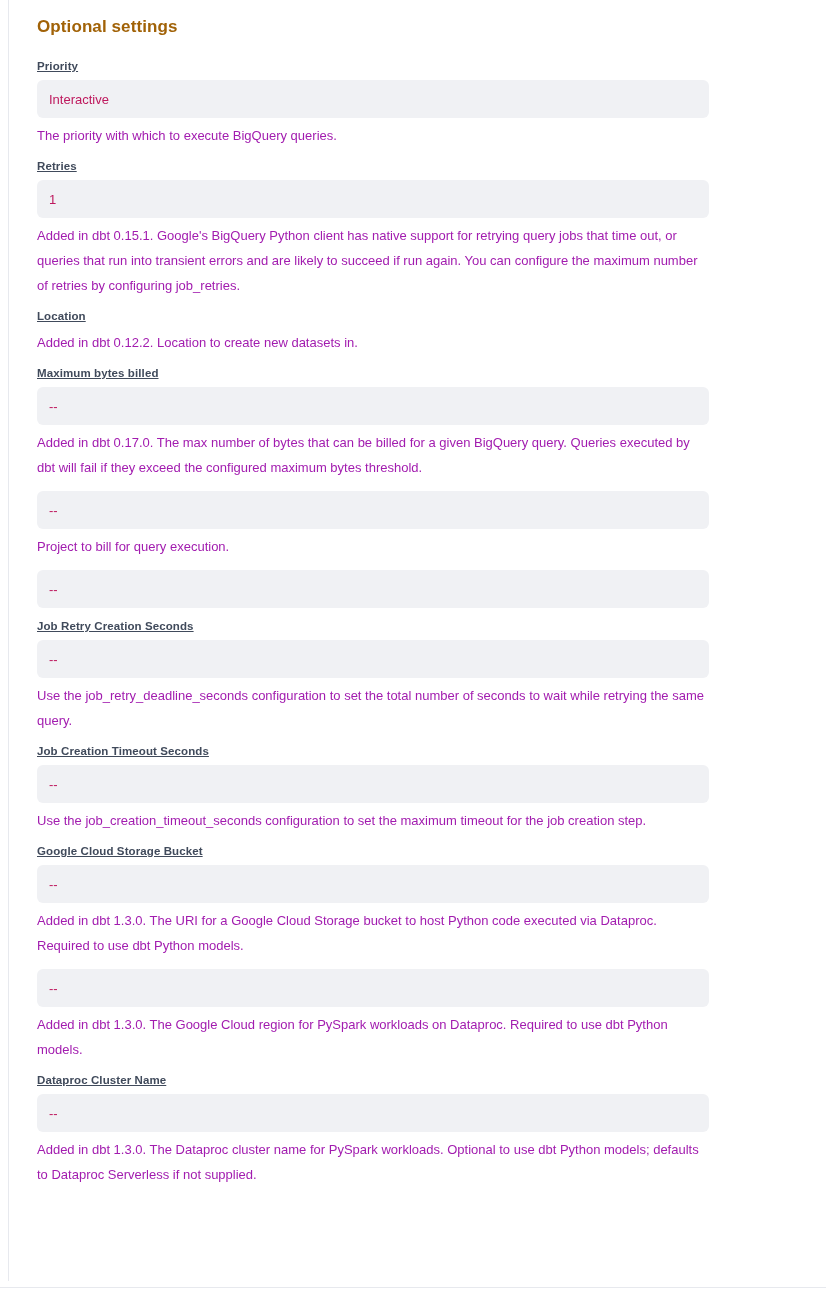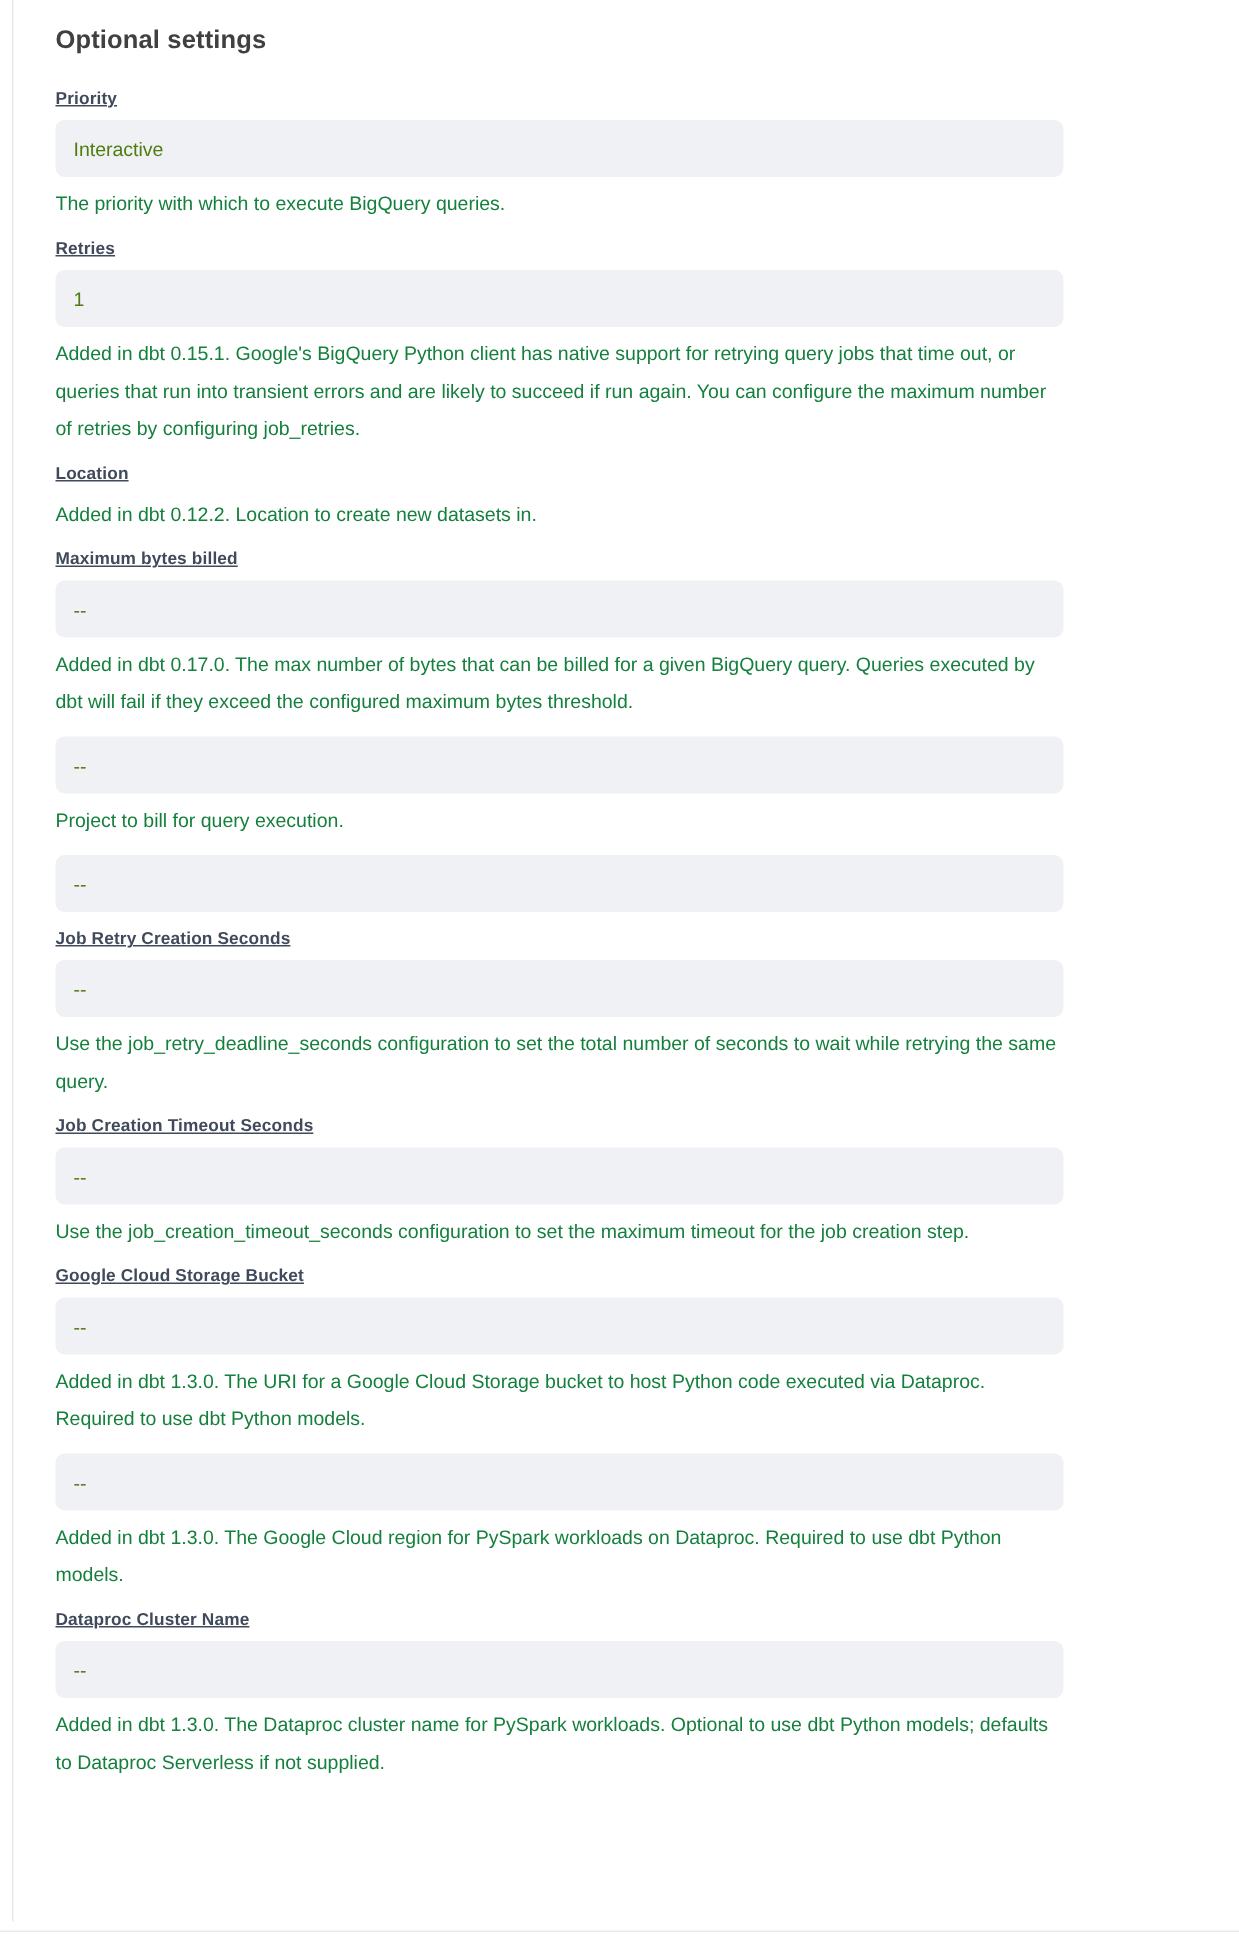--- a/index.html
+++ b/index.html
@@ -35,21 +35,21 @@
     position: absolute;
     left: 37px;
     top: 16px;
     width: 672px;
   }
   h2.page-title {
     margin: 0 0 21px 0;
     font-size: 17px;
     line-height: 22px;
     font-weight: 700;
-    color: #404040;
+    color: #a16207;
     letter-spacing: 0.1px;
   }
   .field {
     margin-bottom: 11px;
   }
   .field-label {
     display: block;
     font-size: 11.5px;
     line-height: 14px;
     font-weight: 700;
@@ -62,28 +62,28 @@
     display: block;
     box-sizing: border-box;
     width: 672px;
     height: 38px;
     background: #f0f1f4;
     border: none;
     border-radius: 6px;
     padding: 0 12px;
     font-family: "Liberation Sans", sans-serif;
     font-size: 13px;
-    color: #4d7c0f;
+    color: #be185d;
     outline: none;
   }
   .helper-text {
     margin: 5px 0 0 0;
     font-size: 13px;
     line-height: 25px;
-    color: #15803d;
+    color: #a21caf;
   }
 </style>
 </head>
 <body>
 
 <div class="page">
   <div class="v-divider"></div>
   <div class="h-divider"></div>
 
   <div class="content">

